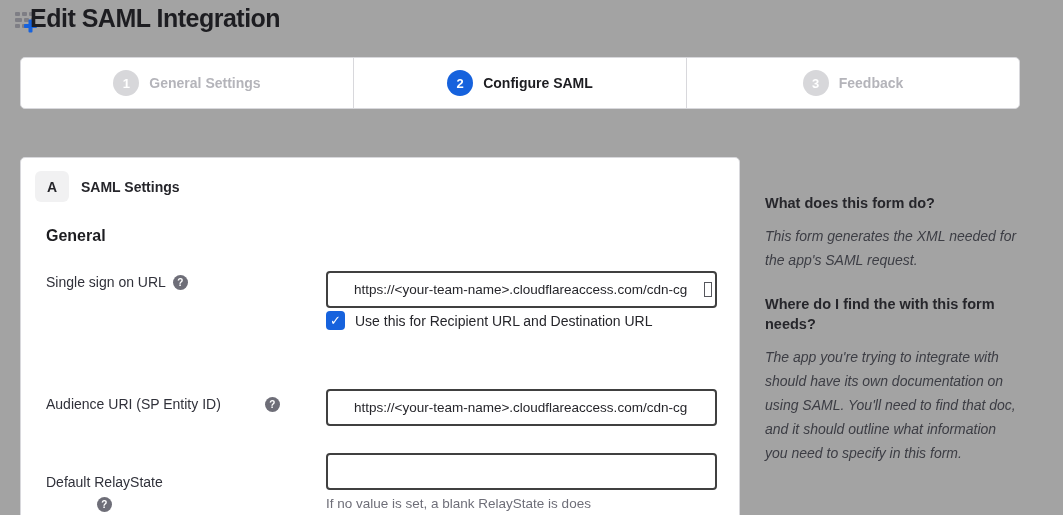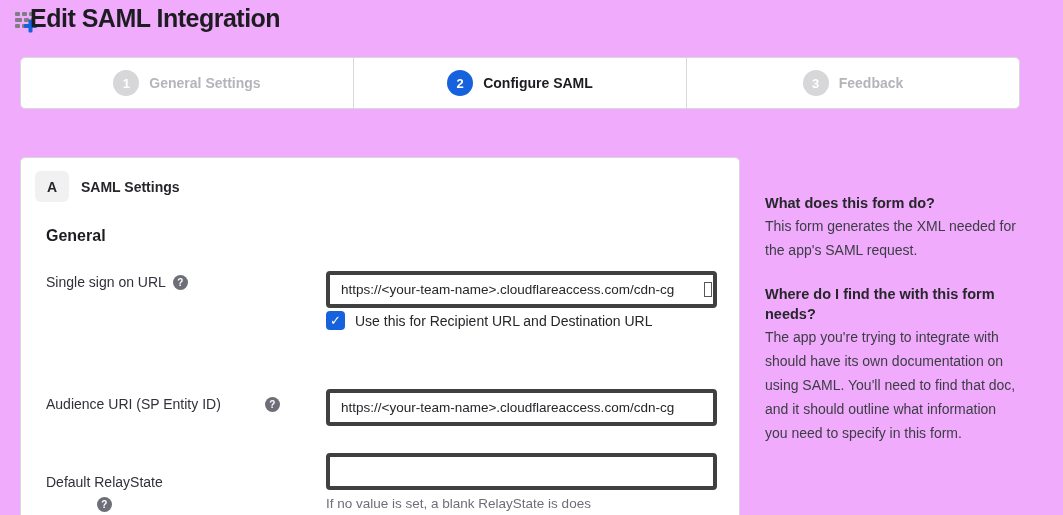--- a/index.html
+++ b/index.html
@@ -1,18 +1,18 @@
 <!DOCTYPE html>
 <html><head>
 <meta charset="utf-8">
 <style>
   * { margin:0; padding:0; box-sizing:border-box; }
   html,body { background:#ffffff; }
   body { font-family:"Liberation Sans","DejaVu Sans",sans-serif; color:#1d1d21; }
-  .page { position:relative; width:1063px; height:515px; overflow:hidden; background:#f0abfc; }
+  .page { position:relative; width:1063px; height:515px; overflow:hidden; background:#a3a3a3; }
 
   
   .hdr-icon { position:absolute; left:13px; top:7px; width:28px; height:28px; }
   .page-title { position:absolute; left:30px; top:4px; font-size:25px; font-weight:bold;
                 letter-spacing:-0.5px; color:#1d1d21; }
 
   
   .stepper { position:absolute; left:20px; top:57px; width:1000px; height:52px;
              border:1px solid #d8d8dc; border-radius:5px; display:flex; background:#fff; }
   .step { flex:1; display:flex; align-items:center; justify-content:center; gap:10px; cursor:default; }
@@ -34,41 +34,41 @@
   .section-title { position:absolute; left:60px; top:21px; font-size:14px; font-weight:bold; color:#26262b; }
   .group-heading { position:absolute; left:25px; top:69px; font-size:16px; font-weight:bold; color:#1d1d21; }
 
   .field-label { position:absolute; left:25px; font-size:14px; color:#30313a; display:flex;
                  align-items:center; gap:7px; }
   .help-icon { width:15px; height:15px; border-radius:50%; background:#6e6e78; color:#fff;
                font-size:10px; font-weight:bold; display:inline-flex; align-items:center;
                justify-content:center; cursor:pointer; }
 
   .input-wrap { position:absolute; left:305px; width:391px; }
-  .text-input { width:100%; height:37px; border:4px solid #404040; border-radius:4px;
-                padding:0 11px; font-family:"Liberation Sans","DejaVu Sans",sans-serif;
+  .text-input { width:100%; height:37px; border:2px solid #404040; border-radius:4px;
+                padding:0 26px; font-family:"Liberation Sans","DejaVu Sans",sans-serif;
                 font-size:13.5px; color:#26262b; background:#fff; white-space:nowrap;
                 overflow:hidden; outline:none; }
   .cursor-box { position:absolute; right:5px; top:11px; width:8px; height:15px;
                 border:1.5px solid #55565c; background:#fff; }
 
   .check-row { position:absolute; left:305px; display:flex; align-items:center; gap:10px; cursor:pointer; }
   .checkbox { width:19px; height:19px; border-radius:4px; display:flex; align-items:center;
               justify-content:center; flex:none; }
   .checkbox.checked { background:#1662dd; color:#fff; font-size:13px; font-weight:bold; }
   .checkbox.unchecked { background:#fff; border:1px solid #cfcfd4; color:transparent; }
   .check-label { font-size:14px; color:#26262b; }
 
   .helper-text { position:absolute; left:305px; font-size:13.5px; color:#6e6e78; }
 
   
   .sidebar { position:absolute; left:765px; top:190px; width:252px; }
   .sb-q { font-size:14.5px; font-weight:bold; color:#26262b; line-height:20px; margin-top:22px; }
   .sb-q:first-child { margin-top:3px; }
-  .sb-a { font-size:14px; color:#3c3d44; line-height:24px; margin-top:1px; }
+  .sb-a { font-size:14px; color:#3c3d44; line-height:24px; margin-top:11px;font-style:italic; }
 </style>
 </head>
 <body>
 
 <div class="page">
 
   <svg class="hdr-icon" viewBox="0 0 28 28">
     <g fill="#7e7e85">
       <rect x="2" y="5" width="5" height="4" rx="1"></rect>
       <rect x="9" y="5" width="5" height="4" rx="1"></rect>

